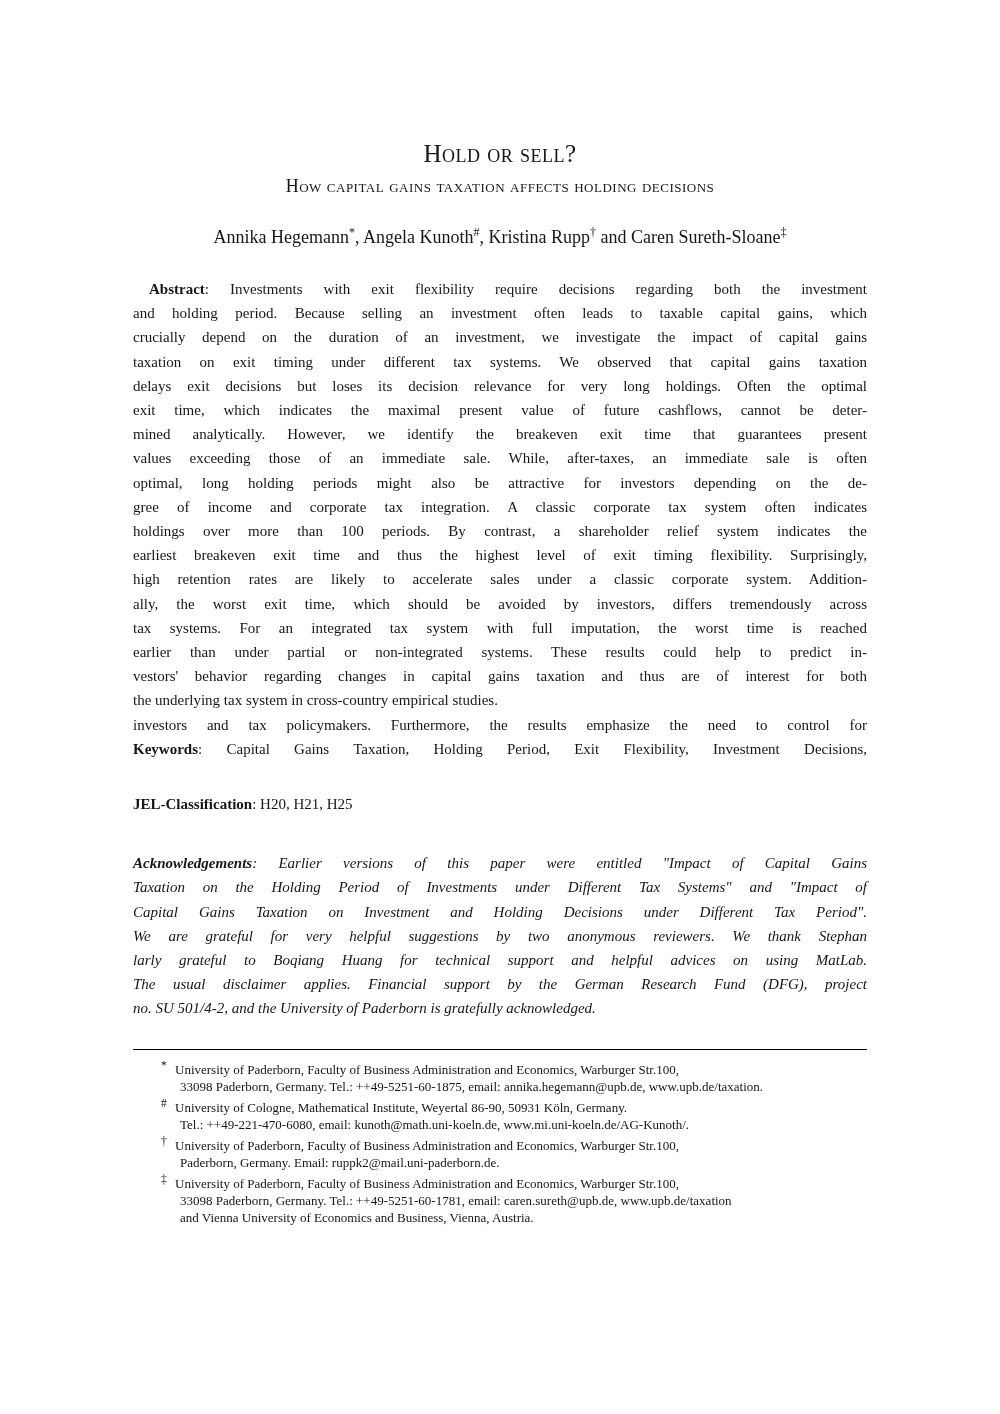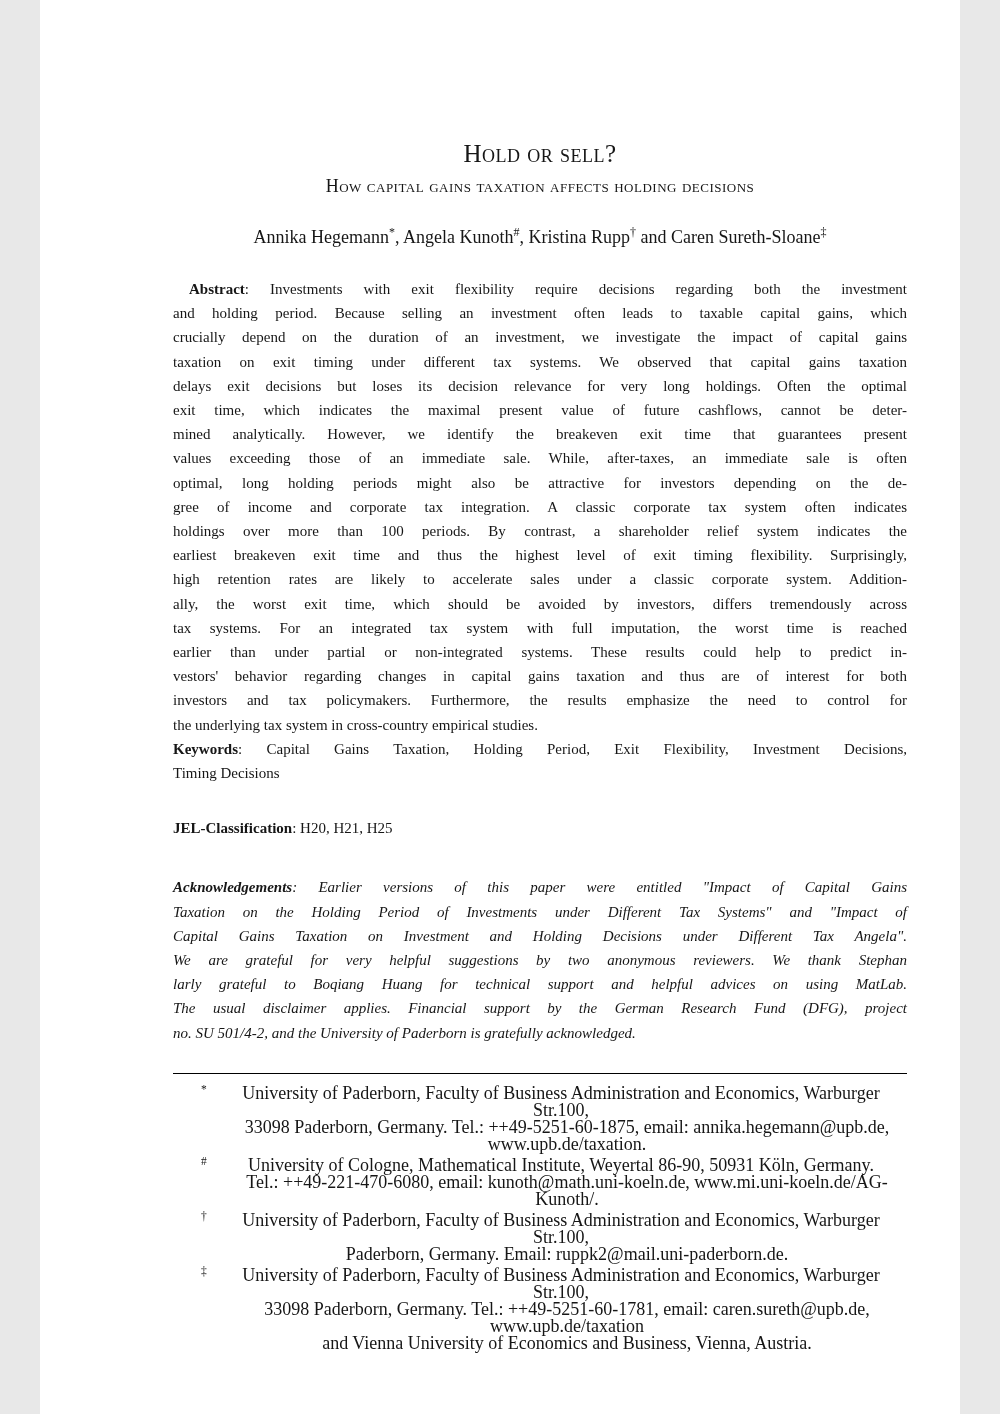--- a/index.html
+++ b/index.html
@@ -1,17 +1,17 @@
 <!DOCTYPE html>
 <html><head>
 <meta charset="utf-8">
 <style>
   html,body { margin:0; padding:0; background:#e8e8e8; }
   .page {
-    position:relative; width:920px; height:1414px; margin:0 auto;
+    position:relative; width:1000px; height:1414px; margin:0 auto;
     background:#ffffff; color:#161616;
     font-family:"Liberation Serif","DejaVu Serif",serif;
     overflow:hidden;
   }
   .content { position:absolute; left:133px; top:0; width:734px; }
 
   .title1 {
     margin:138px 0 0; font-weight:400; font-size:25px; line-height:32px;
     text-align:center; font-variant:small-caps; letter-spacing:0.5px;
   }
@@ -33,22 +33,22 @@
   .keywords { }
   .jel { margin-top:31px; }
   .ack { margin-top:35px;font-style:italic; }
 
   .fnrule { margin:28px 0 0; border:none; border-top:1.6px solid #000000; height:0; }
 
   .footnotes { margin-top:11px; padding-left:28px; }
   .fn { display:flex; margin-bottom:4px; }
   .fn-marker { flex:none; width:14px; font-size:11.5px; transform:translateY(-2px); }
   .fn-lines { flex:1; }
-  .fn-lines .line { font-size:18px; line-height:17px; text-align:center; }
-  .fn-lines .line:not(:first-child) { padding-left:5px;margin-left:7px; }
+  .fn-lines .line { font-size:13px; line-height:17px; text-align:left; }
+  .fn-lines .line:not(:first-child) { padding-left:5px; }
 </style>
 </head>
 <body>
 
 <div class="page">
   <div class="content">
 
     <h1 class="title1">Hold or sell?</h1>
     <h1 class="title2">How capital gains taxation affects holding decisions</h1>
 
@@ -68,41 +68,38 @@
           <div class="line">values exceeding those of an immediate sale. While, after-taxes, an immediate sale is often</div>
           <div class="line">optimal, long holding periods might also be attractive for investors depending on the de-</div>
           <div class="line">gree of income and corporate tax integration. A classic corporate tax system often indicates</div>
           <div class="line">holdings over more than 100 periods. By contrast, a shareholder relief system indicates the</div>
           <div class="line">earliest breakeven exit time and thus the highest level of exit timing flexibility. Surprisingly,</div>
           <div class="line">high retention rates are likely to accelerate sales under a classic corporate system. Addition-</div>
           <div class="line">ally, the worst exit time, which should be avoided by investors, differs tremendously across</div>
           <div class="line">tax systems.  For an integrated tax system with full imputation, the worst time is reached</div>
           <div class="line">earlier than under partial or non-integrated systems. These results could help to predict in-</div>
           <div class="line">vestors' behavior regarding changes in capital gains taxation and thus are of interest for both</div>
+          <div class="line last">the underlying tax system in cross-country empirical studies.</div>
           <div class="line">investors and tax policymakers. Furthermore, the results emphasize the need to control for</div>
-          <div class="line last">the underlying tax system in cross-country empirical studies.</div>
         </div>
     </section>
 
     <section class="keywords just">
       <div class="line"><span class="b">Keywords</span><span>:  Capital Gains Taxation, Holding Period, Exit Flexibility, Investment Decisions,</span></div>
-      <div>
-          <div class="line last">Timing Decisions</div>
-        </div>
     </section>
 
     <section class="jel">
       <div class="line"><span class="b">JEL-Classification</span><span>: H20, H21, H25</span></div>
     </section>
 
     <section class="ack just">
       <div class="line"><span class="b">Acknowledgements</span><span>:  Earlier versions of this paper were entitled "Impact of Capital Gains</span></div>
       <div>
           <div class="line">Taxation on the Holding Period of Investments under Different Tax Systems" and "Impact of</div>
-          <div class="line">Capital Gains Taxation on Investment and Holding Decisions under Different Tax Angela".</div>
+          <div class="line">Capital Gains Taxation on Investment and Holding Decisions under Different Tax Period".</div>
           <div class="line">We are grateful for very helpful suggestions by two anonymous reviewers. We thank Stephan</div>
           <div class="line">larly grateful to Boqiang Huang for technical support and helpful advices on using MatLab.</div>
           <div class="line">The usual disclaimer applies. Financial support by the German Research Fund (DFG), project</div>
           <div class="line last">no. SU 501/4-2, and the University of Paderborn is gratefully acknowledged.</div>
         </div>
     </section>
 
     <hr class="fnrule">
 
     <section class="footnotes">

